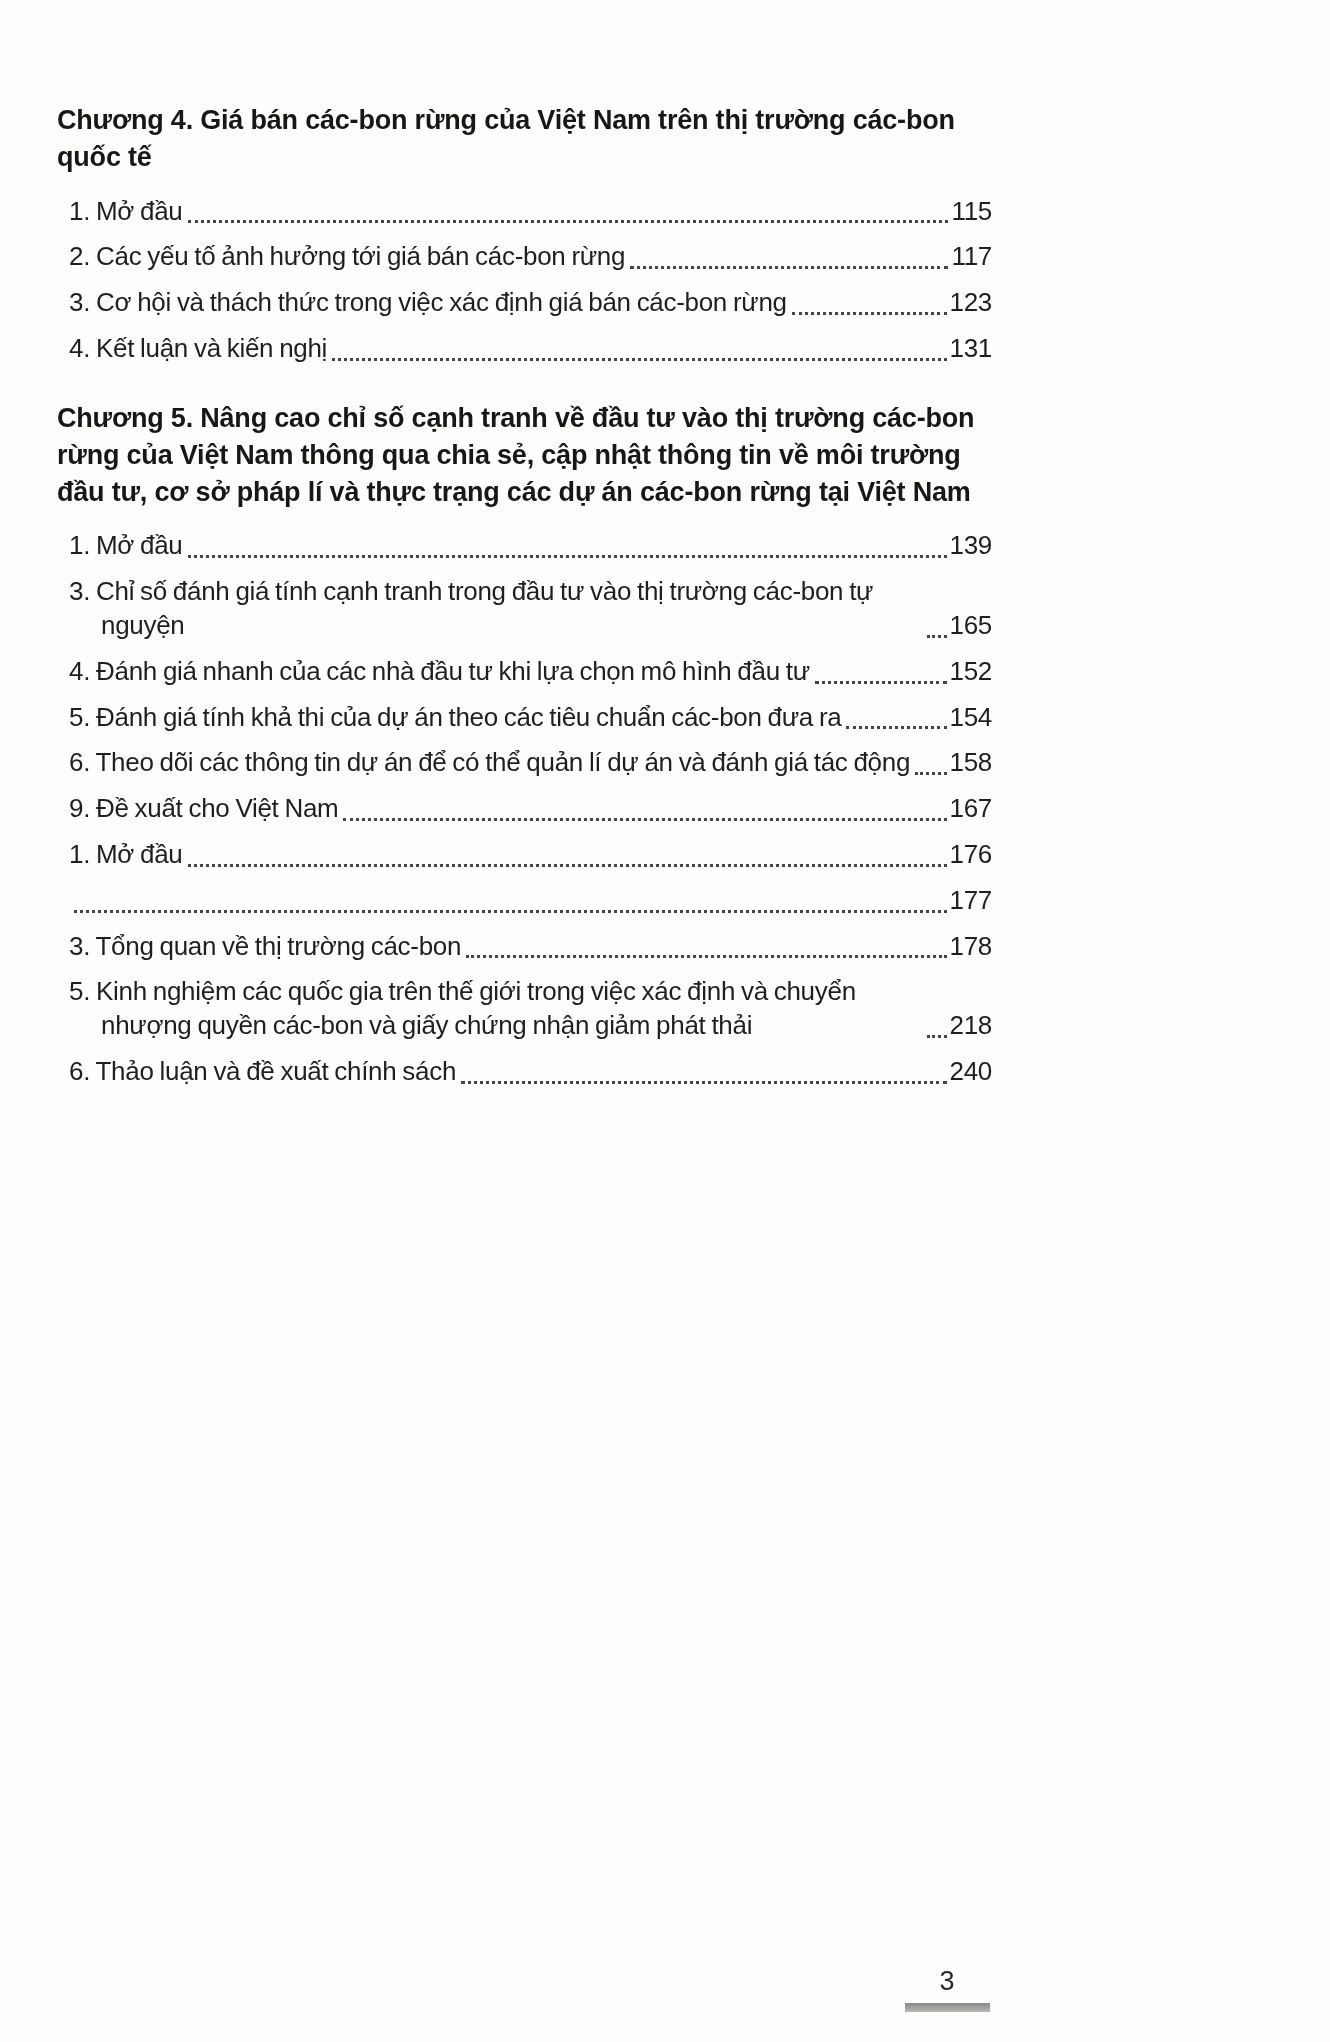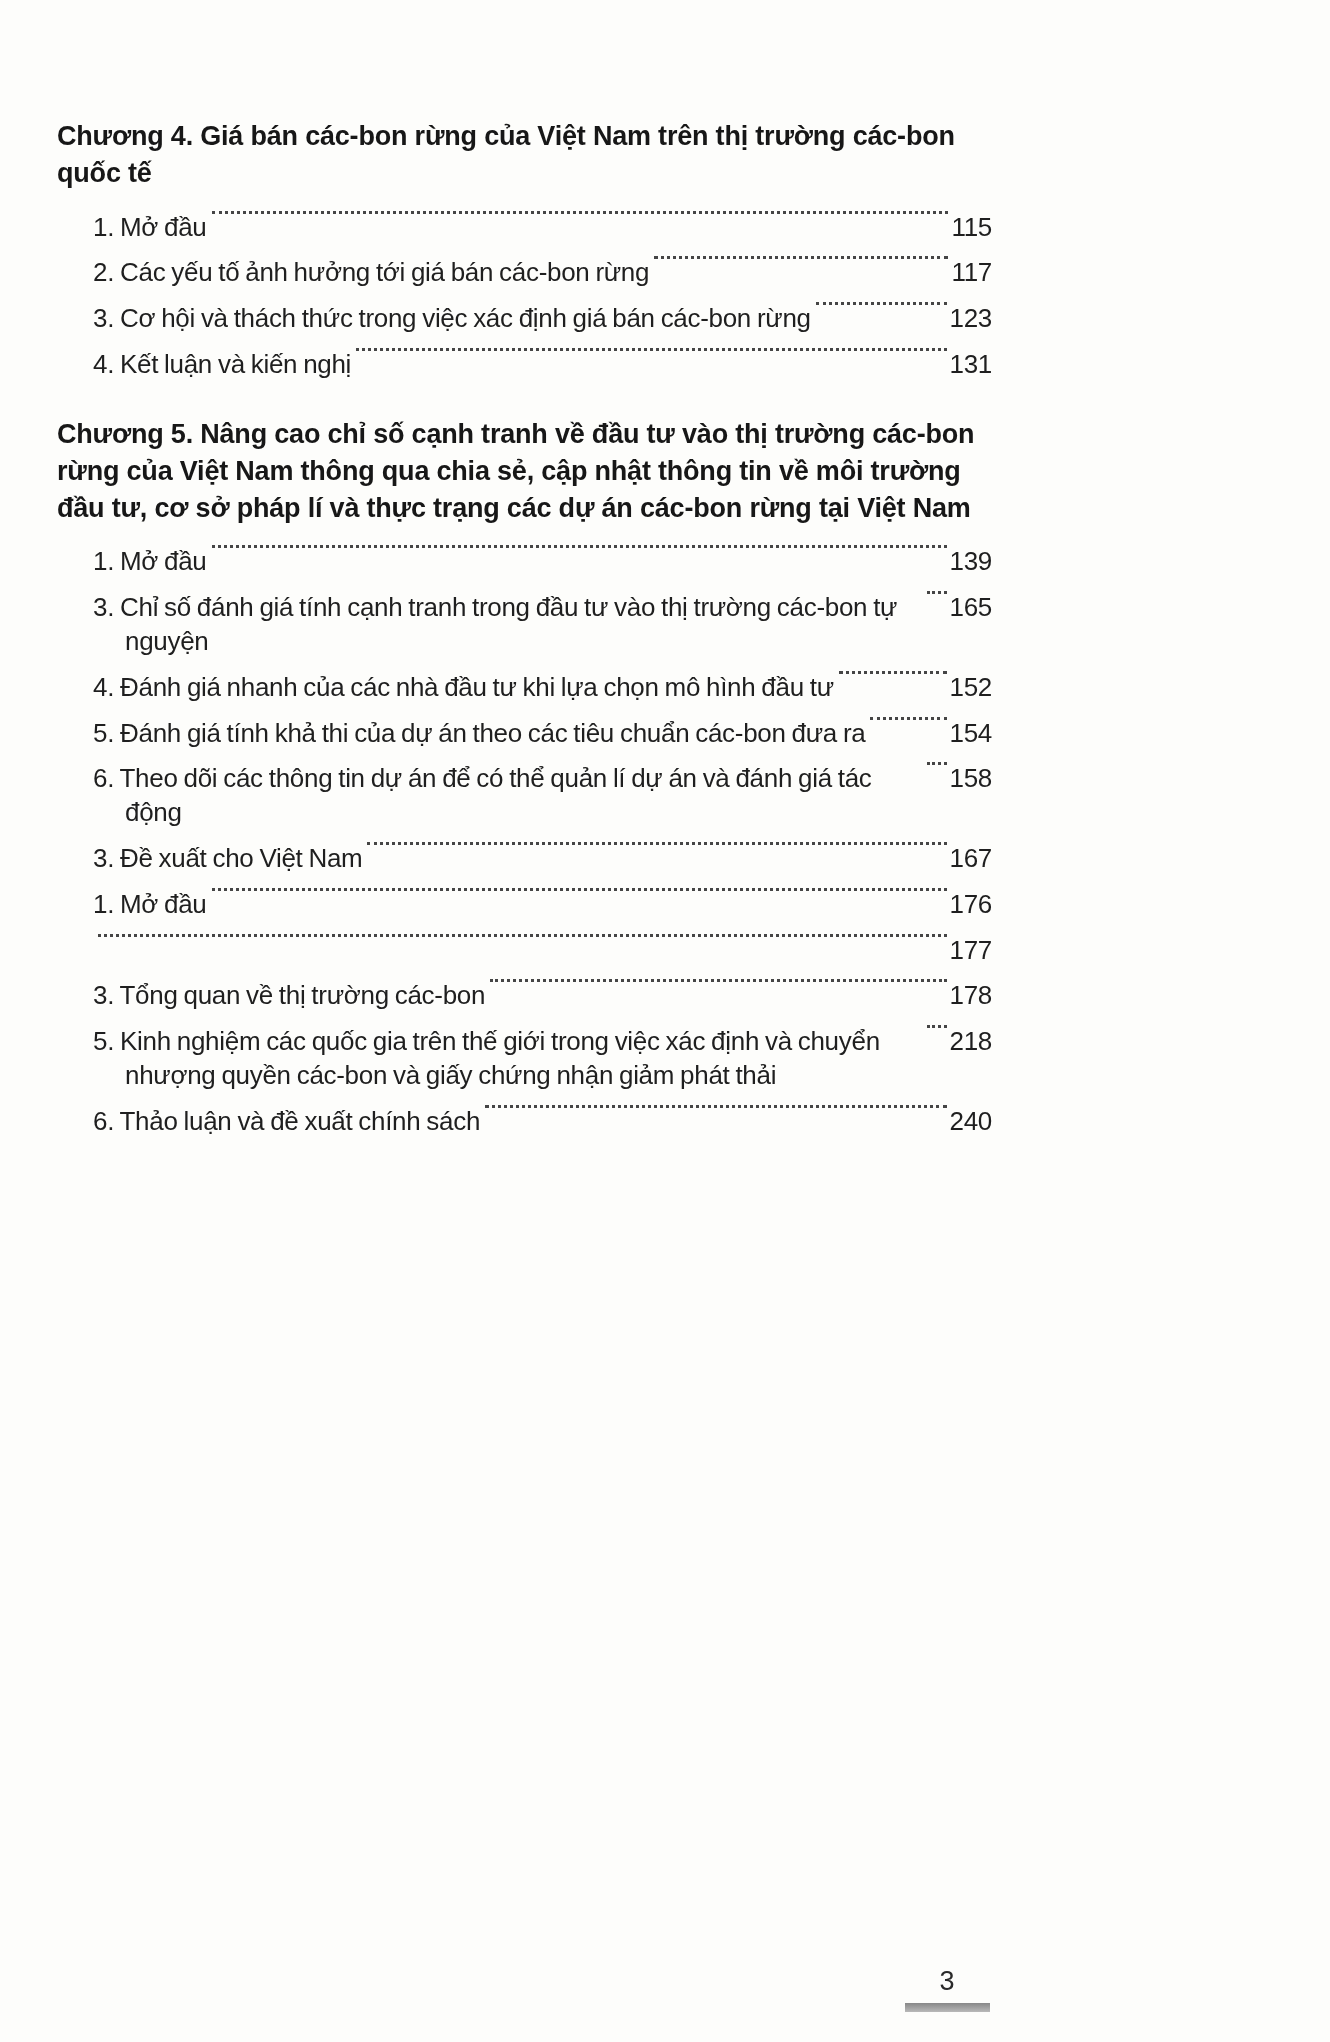--- a/index.html
+++ b/index.html
@@ -13,38 +13,38 @@
     height: 2042px;
     margin: 0 auto;
     background: #fdfdfb;
     overflow: hidden;
     font-family: "Liberation Sans", "DejaVu Sans", sans-serif;
     color: #1f1f1f;
   }
   .toc {
     position: absolute;
     left: 57px;
-    top: 118px;
+    top: 102px;
     width: 935px;
   }
   .chapter-title {
     font-size: 27px;
     font-weight: bold;
     line-height: 1.38;
     letter-spacing: -0.2px;
     margin: 34px 0 18px 0;
     color: #171717;
   }
   .chapter-title:first-child {
     margin-top: 0;
   }
   .entry {
     display: flex;
-    align-items: flex-start;
-    margin: 0 0 12px 36px;
+    align-items: flex-end;
+    margin: 0 0 12px 12px;
     font-size: 26px;
     line-height: 1.3;
     letter-spacing: -0.3px;
     word-spacing: -1px;
   }
   .entry-label {
     flex: 0 1 auto;
     padding-left: 32px;
     text-indent: -32px;
   }
@@ -124,21 +124,21 @@
         <span class="entry-label">5. Đánh giá tính khả thi của dự án theo các tiêu chuẩn các-bon đưa ra</span>
         <span class="dots"></span>
         <span class="entry-page">154</span>
       </div>
       <div class="entry">
         <span class="entry-label">6. Theo dõi các thông tin dự án để có thể quản lí dự án và đánh giá tác động</span>
         <span class="dots"></span>
         <span class="entry-page">158</span>
       </div>
       <div class="entry">
-        <span class="entry-label">3. Đề xuất cho Việt Nam</span>
+        <span class="entry-label">9. Đề xuất cho Việt Nam</span>
         <span class="dots"></span>
         <span class="entry-page">167</span>
       </div>
       <div class="entry">
         <span class="entry-label">1. Mở đầu</span>
         <span class="dots"></span>
         <span class="entry-page">176</span>
       </div>
       <div class="entry">
         <span class="dots"></span>

